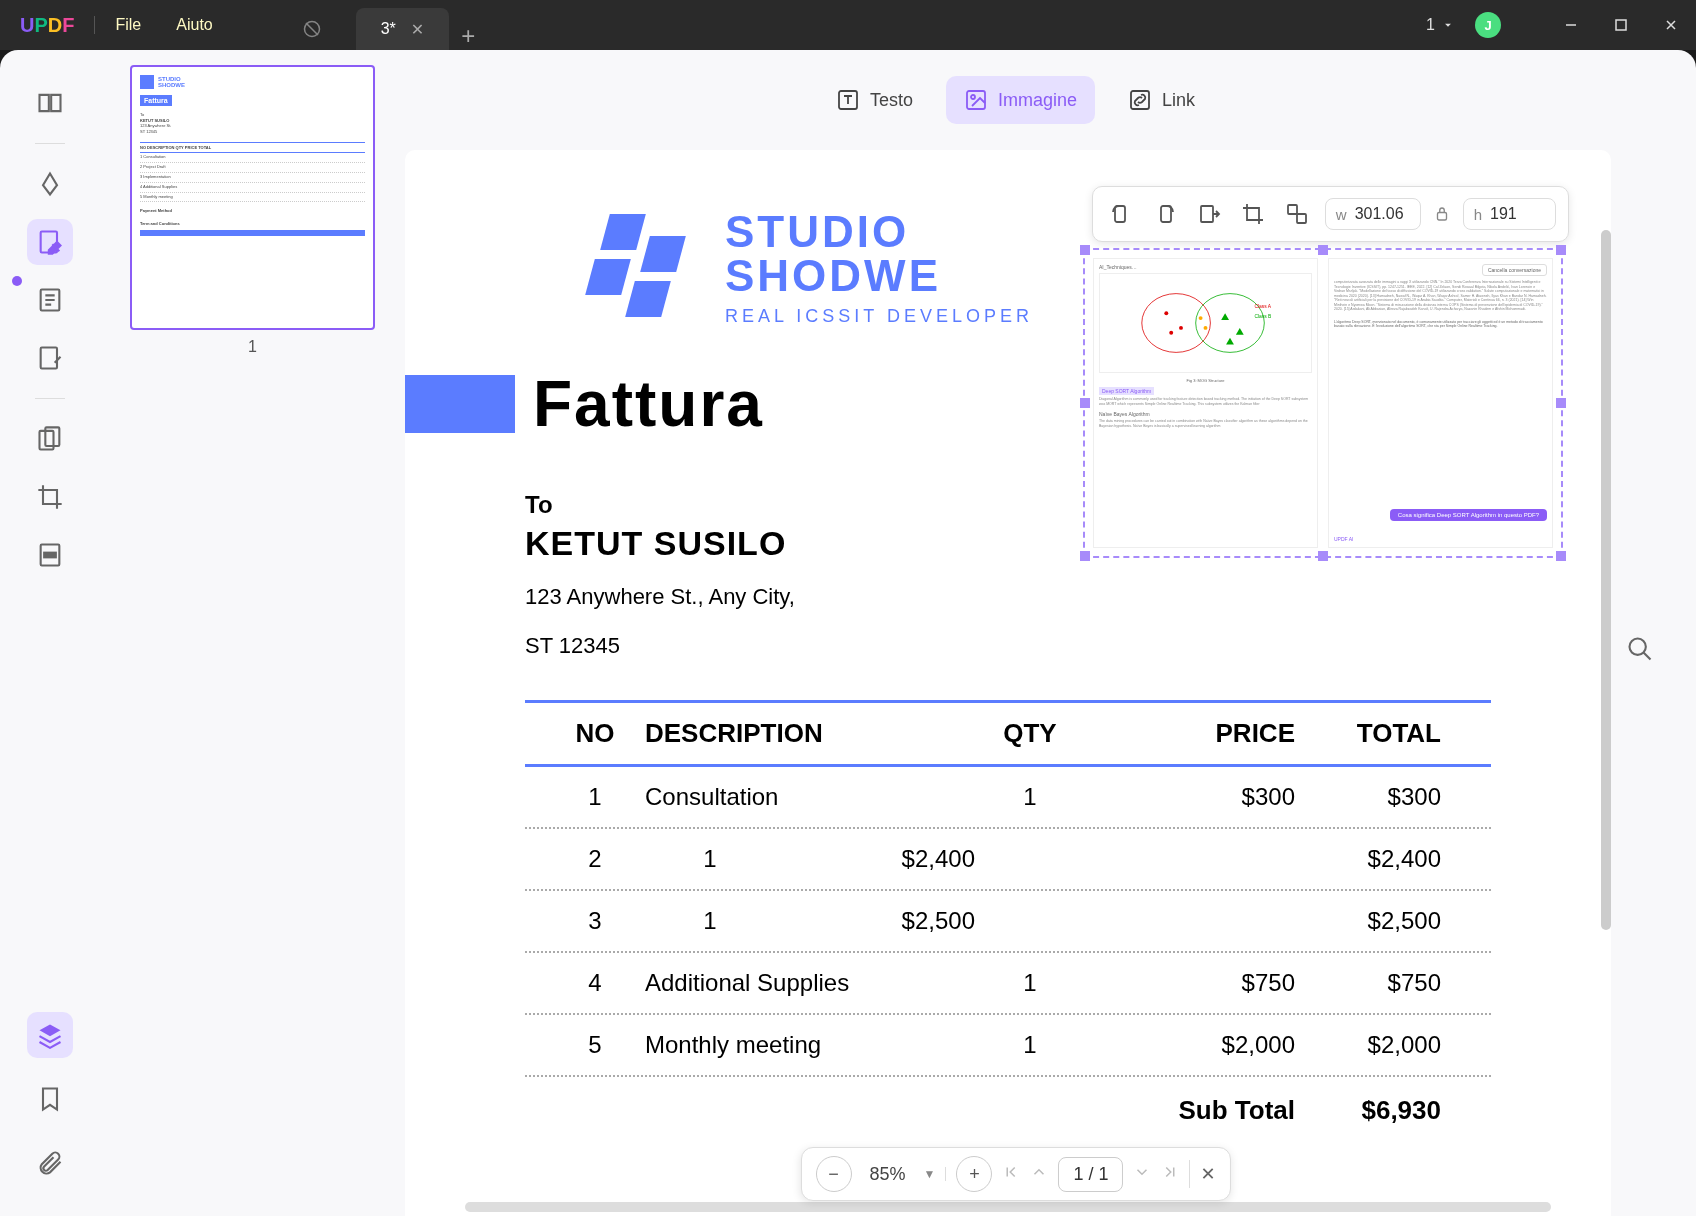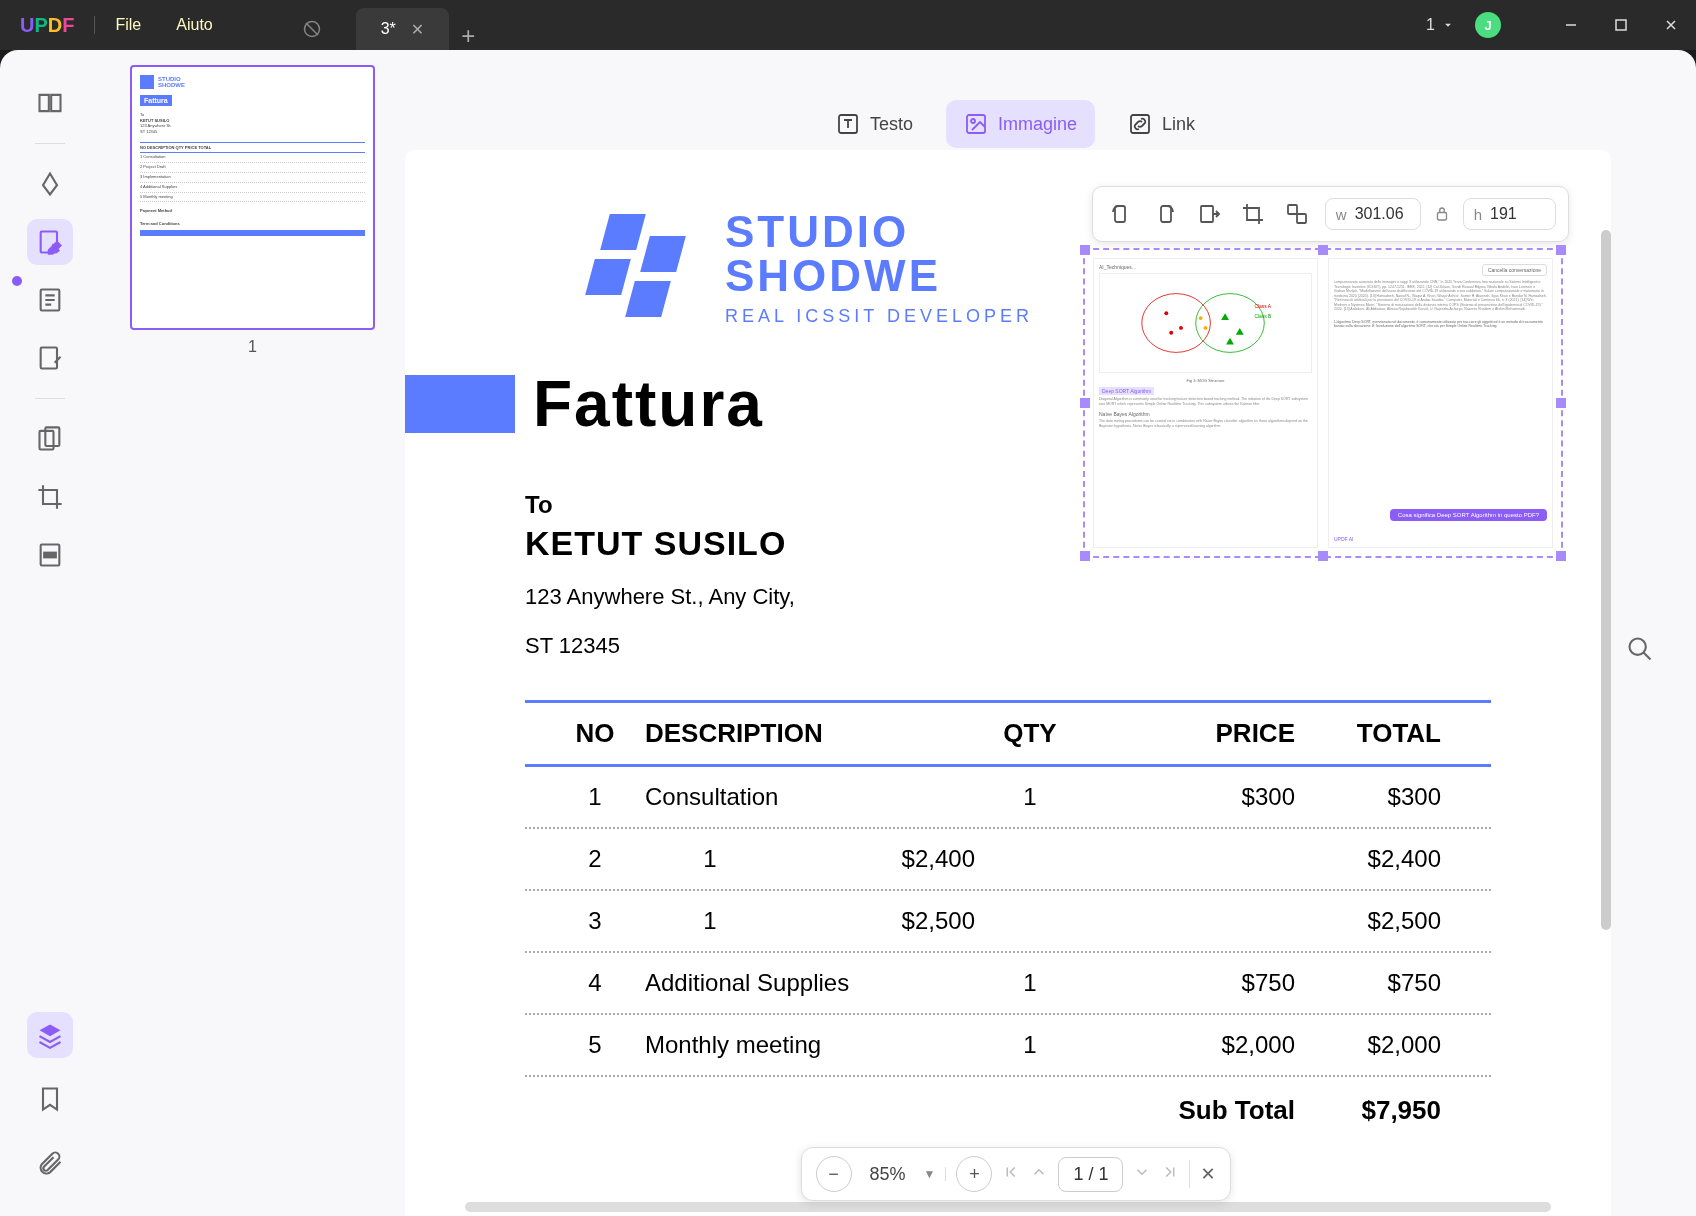--- a/index.html
+++ b/index.html
@@ -48,21 +48,21 @@
     .thumb-title { background: #5b7cff; color: #fff; padding: 2px 4px; font-size: 7px; font-weight: bold; margin-top: 6px; display: inline-block; }
     
     
     .right-toolbar { width: 70px; display: flex; flex-direction: row; align-items: center; padding-top: 35px; gap: 32px; }
     .right-toolbar svg { width: 28px; height: 28px; color: #666; }
     .right-bottom { margin-top: auto; margin-bottom: 30px; display: flex; flex-direction: column; align-items: center; gap: 25px; }
     .ai-icon { width: 32px; height: 32px; }
     
     
     .doc-area { flex: 1; overflow: hidden; position: relative; }
-    .doc-toolbar { height: 100px; display: flex; align-items: center; justify-content: center; gap: 15px; margin-top: 24px; }
+    .doc-toolbar { height: 100px; display: flex; align-items: center; justify-content: center; gap: 15px; }
     .doc-tool-btn { display: flex; align-items: center; gap: 10px; padding: 12px 18px; border-radius: 10px; font-size: 18px; color: #444; }
     .doc-tool-btn.active { background: #e6e0ff; color: #8b5cf6; }
     .doc-tool-btn svg { width: 24px; height: 24px; }
     .doc-viewport { position: absolute; top: 100px; left: 0; right: 15px; bottom: 0; background: #fff; border-radius: 10px 10px 0 0; overflow: hidden; }
     .scrollbar { position: absolute; right: 0; top: 80px; width: 10px; height: 700px; background: #ccc; border-radius: 5px; }
     
     
     .invoice { padding: 60px 120px 50px 0; position: relative; }
     .inv-logo { display: flex; align-items: center; gap: 30px; margin-left: 170px; margin-bottom: 40px; }
     .logo-squares { position: relative; width: 120px; height: 110px; }
@@ -373,21 +373,21 @@
               <div class="col-desc">Monthly meeting</div>
               <div class="col-qty">1</div>
               <div class="col-price">$2,000</div>
               <div class="col-total">$2,000</div>
             </div>
           <div class="subtotal-row">
             <div class="col-no"></div>
               <div class="col-desc"></div>
               <div class="col-qty"></div>
             <div class="col-price">Sub Total</div>
-            <div class="col-total">$7,950</div>
+            <div class="col-total">$6,930</div>
           </div>
         </div>
       </div>
 
       <div class="img-toolbar">
         <div class="img-tool-btn">
             <svg viewBox="0 0 24 24" fill="none" stroke="currentColor" stroke-width="1.8">
               <rect x="6" y="4" width="10" height="16" rx="2"></rect>
               <path d="M4 10a6 6 0 016-6"></path>
             </svg>

